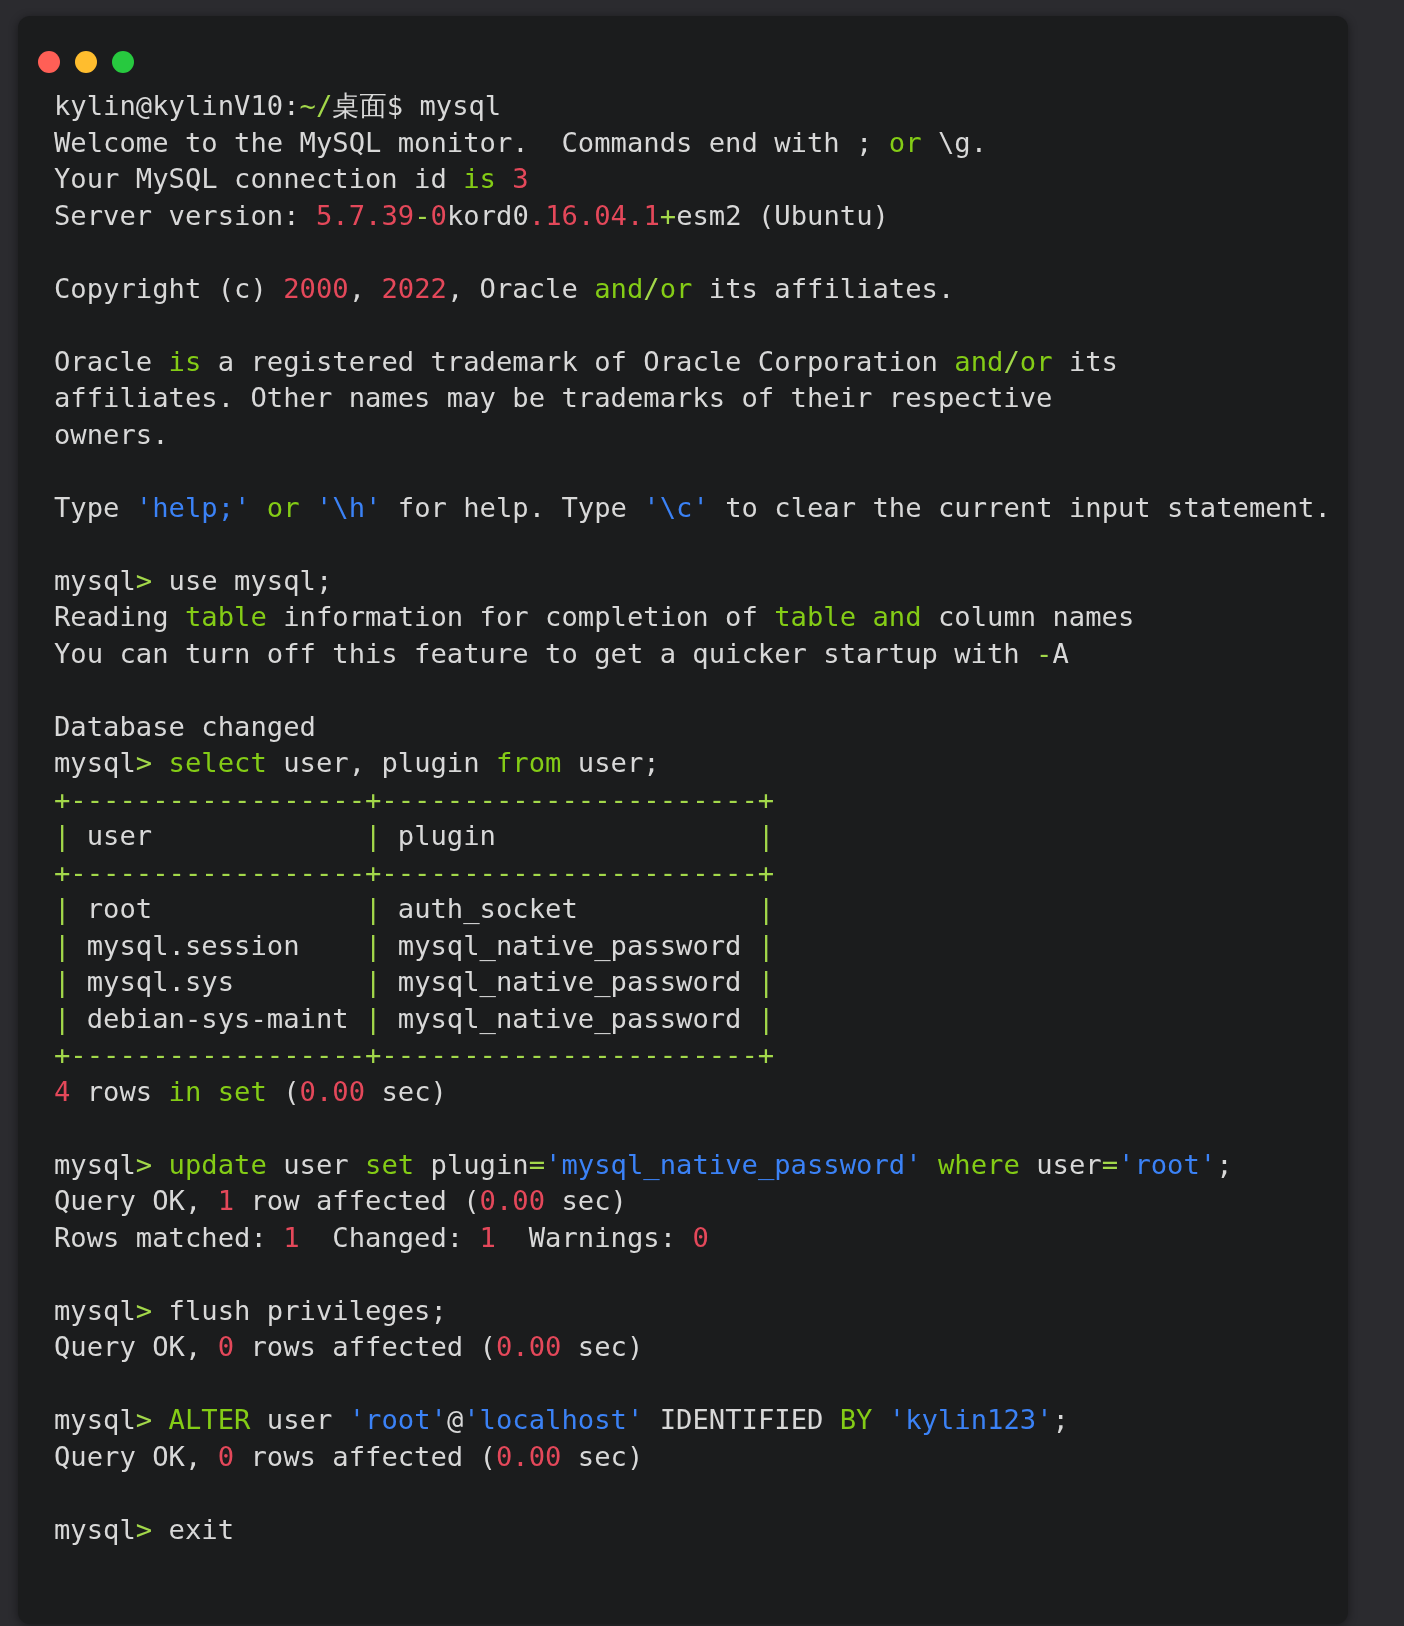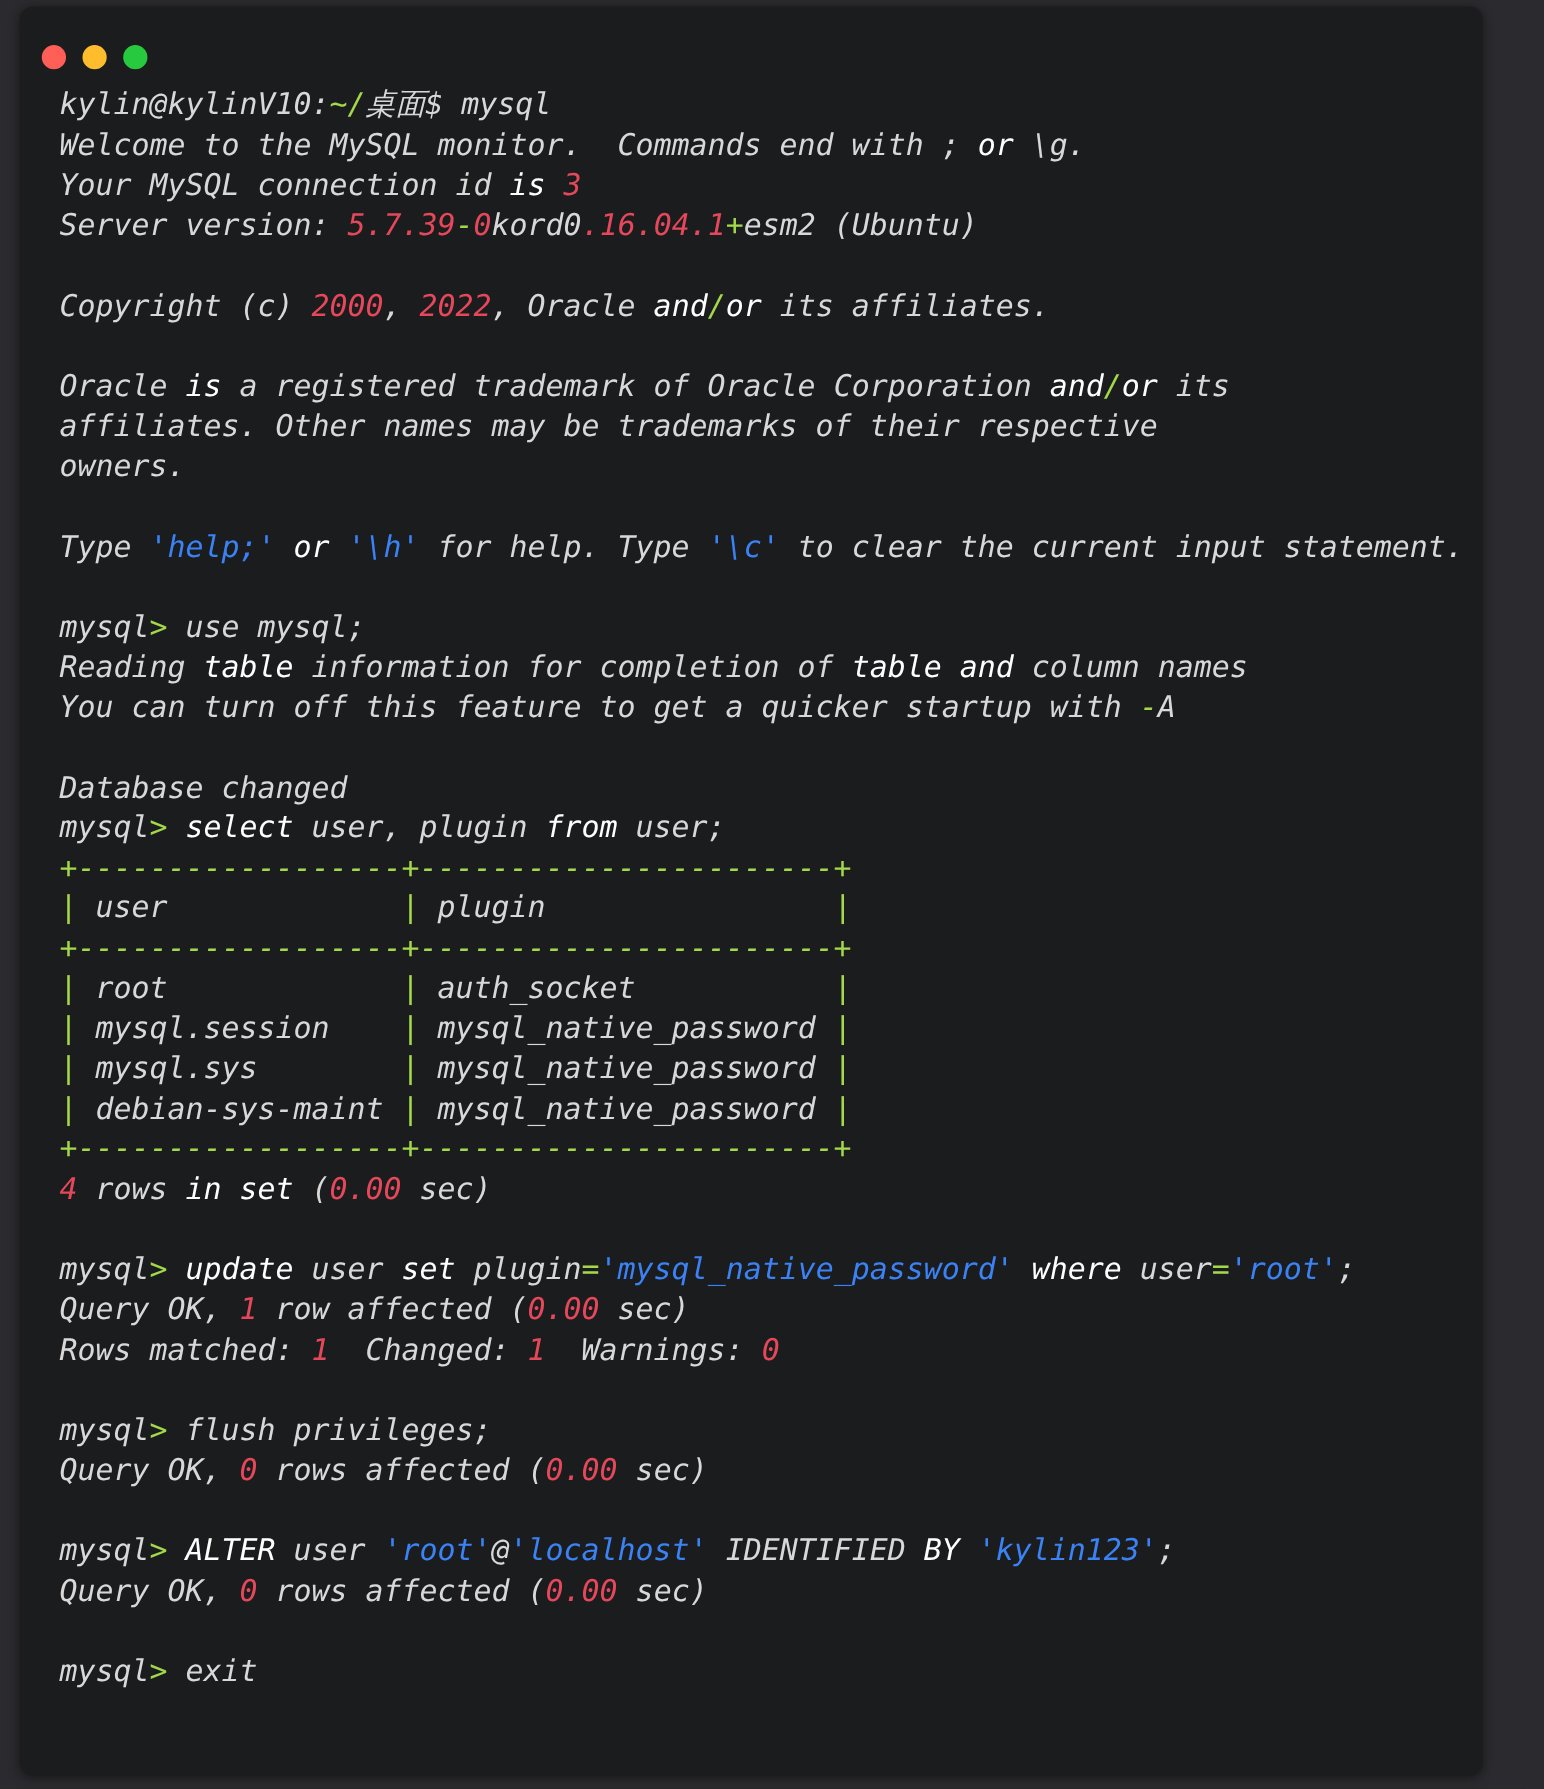--- a/index.html
+++ b/index.html
@@ -10,28 +10,27 @@
   body {
     width: 1404px;
     height: 1626px;
     overflow: hidden;
     font-family: "DejaVu Sans Mono", "Liberation Mono", monospace;
   }
 
   #terminal-window {
     position: absolute;
     left: 18px;
-    top: 6px;
+    top: 16px;
     width: 1330px;
     height: 1608px;
     background: #1b1c1d;
     border-radius: 12px;
     box-shadow: 0 2px 10px rgba(0,0,0,0.45);
     overflow: hidden;
-    font-style: italic;
   }
 
   #titlebar {
     height: 72px;
     position: relative;
   }
 
   .traffic-lights {
     position: absolute;
     left: 20px;
@@ -59,21 +58,21 @@
   }
 
   .line {
     white-space: pre;
     min-height: 36.5px;
   }
 
   
   .c-white  { color: #d8d8d8; }
   .c-green  { color: #a3d84a; }
-  .c-yellow { color: #ffffff; }
+  .c-yellow { color: #84cc16; }
   .c-red    { color: #e4485a; }
   .c-cyan   { color: #3b82f6; }
 </style>
 </head>
 <body>
 
 <div id="terminal-window">
 
   <div id="titlebar">
     <div class="traffic-lights">

